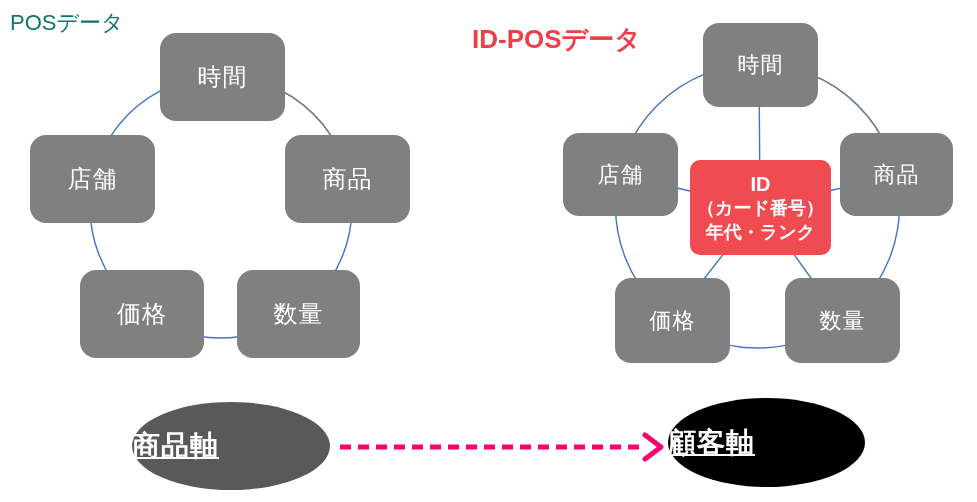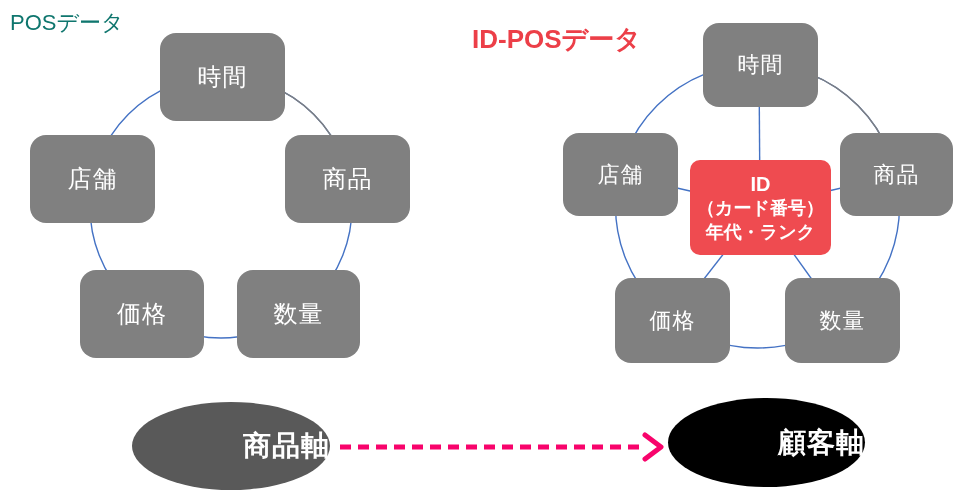--- a/index.html
+++ b/index.html
@@ -36,21 +36,21 @@
   .center-node{
     position:absolute;left:690px;top:160px;width:141px;height:95px;
     background:#EF4B50;color:#ffffff;border-radius:10px;
     display:flex;flex-direction:column;align-items:center;justify-content:center;
     font-weight:700;text-align:center;
   }
   .center-node .big{font-size:20px;line-height:1.3;}
   .center-node .small{font-size:18px;line-height:1.3;}
   .axis{
     position:absolute;border-radius:50%;color:#ffffff;font-weight:700;font-size:28px;
-    display:flex;align-items:center;justify-content:flex-end;letter-spacing:1px;
+    display:flex;align-items:center;justify-content:flex-start;letter-spacing:1px;text-decoration:underline;
   }
   .axis-left {left:132px;top:402px;width:198px;height:88px;background:#595959;}
   .axis-right{left:668px;top:398px;width:197px;height:89px;background:#000000;}
 </style>
 </head>
 <body>
 
 <div class="canvas">
 
   <svg class="layer" viewBox="0 0 977 502">

